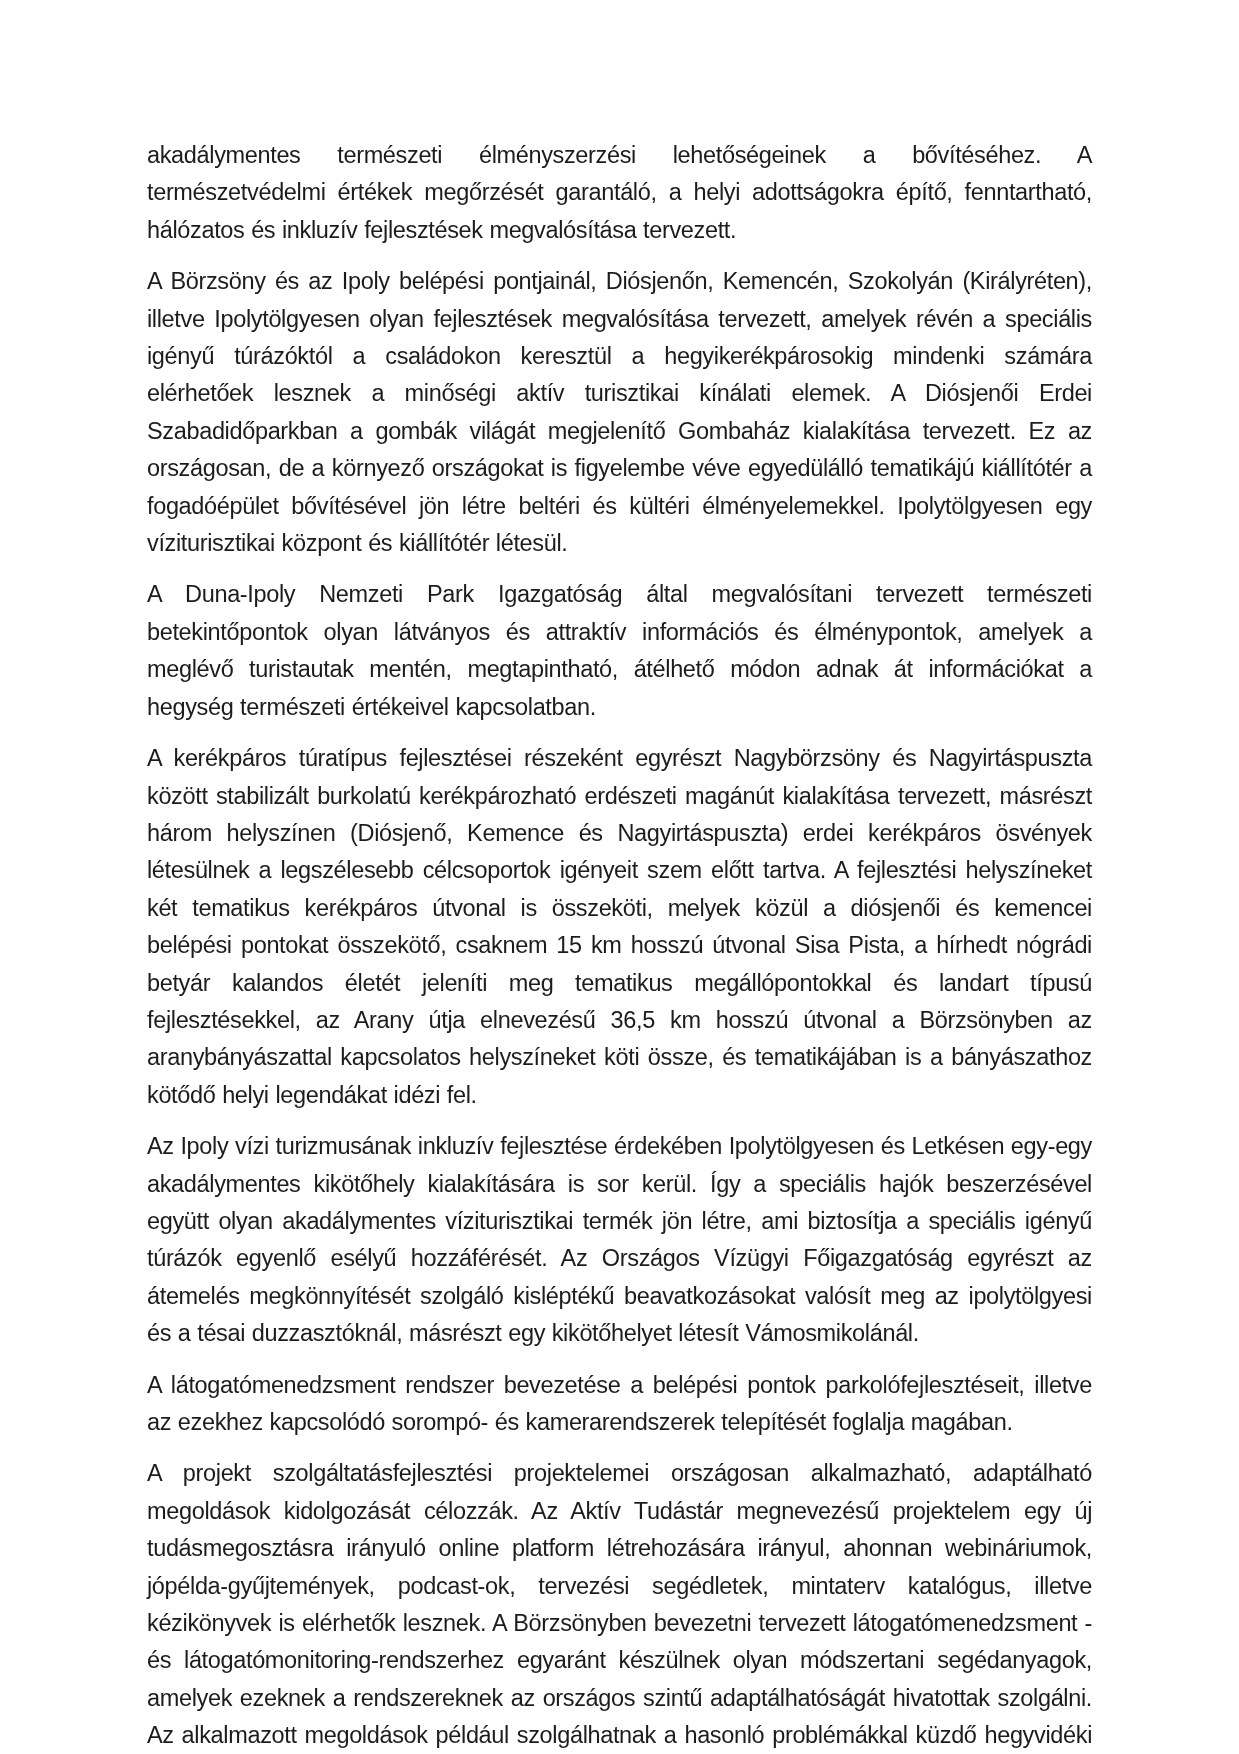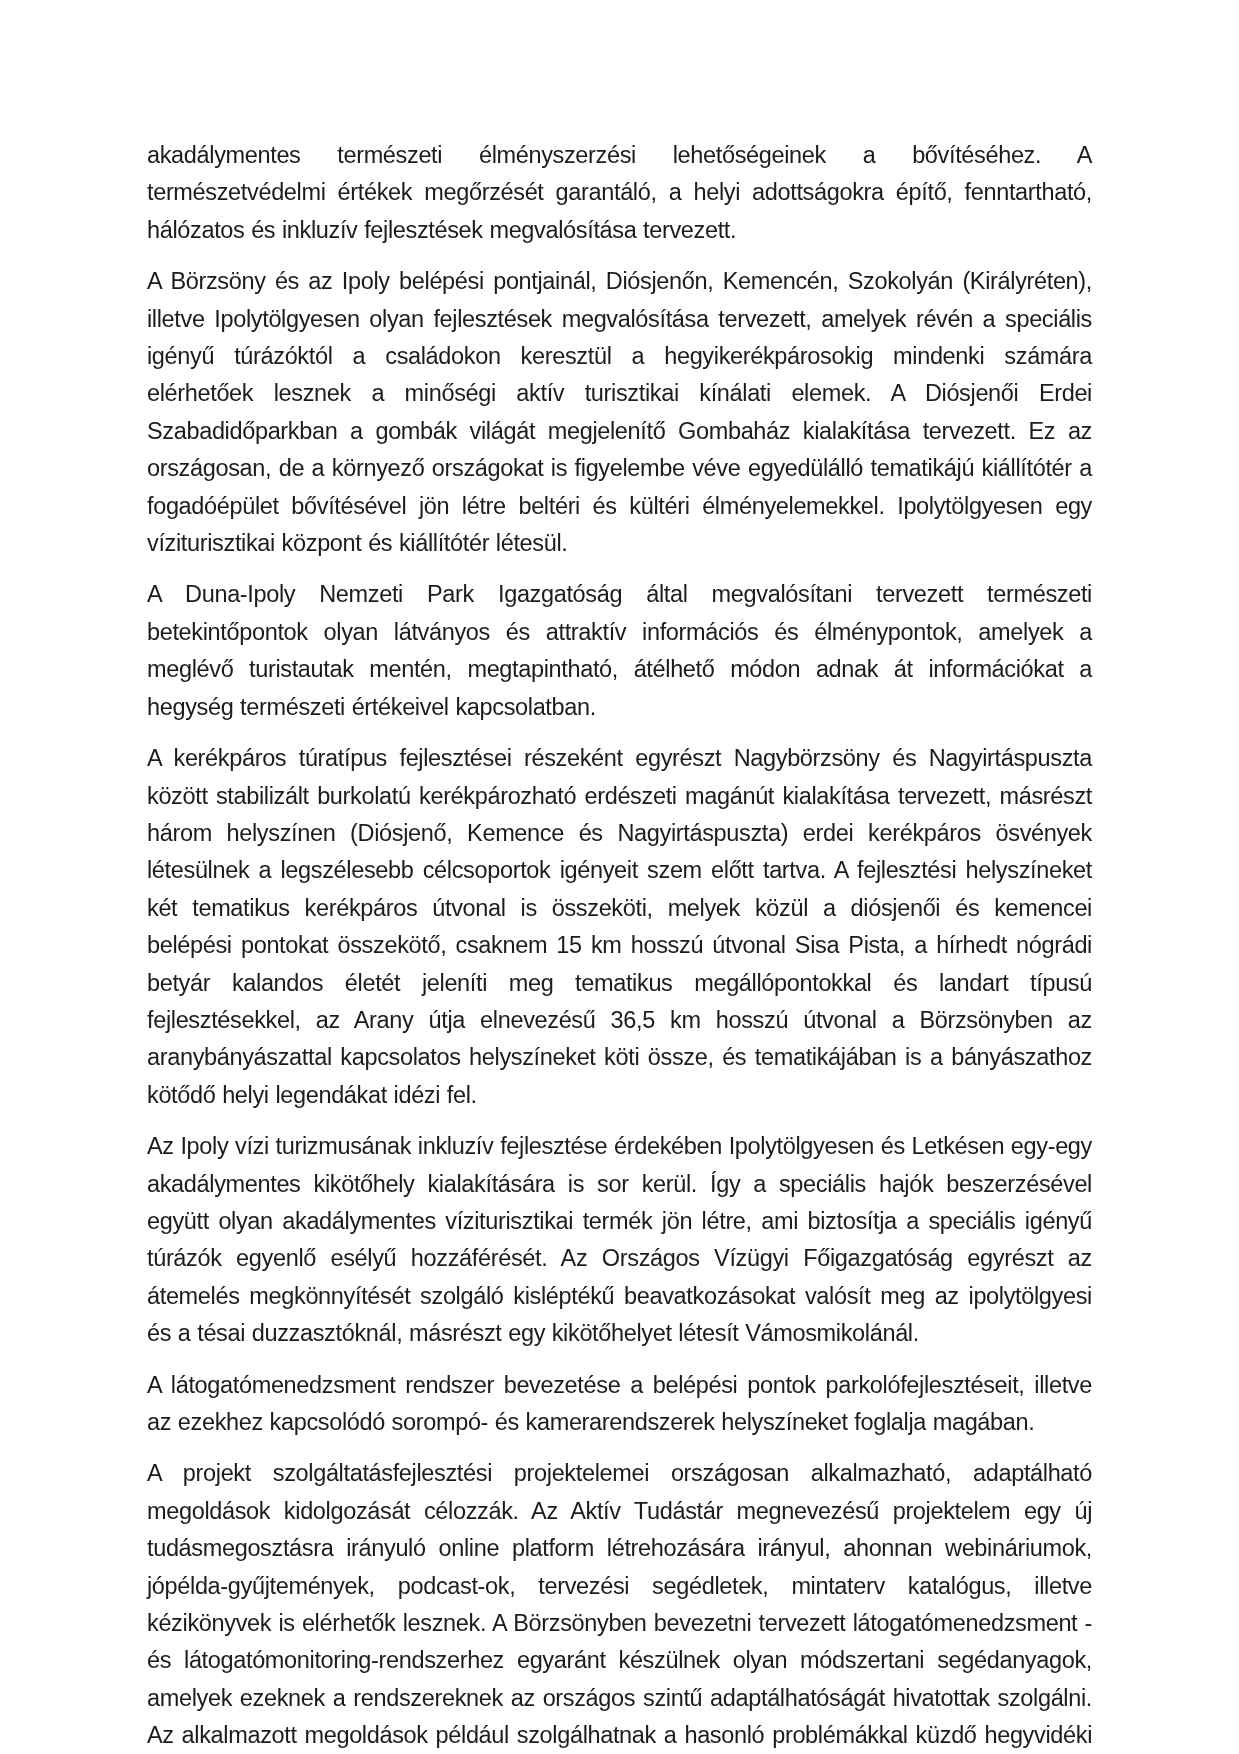--- a/index.html
+++ b/index.html
@@ -39,16 +39,16 @@
 </head>
 <body>
 
 <div class="page">
   <div class="content">
     <p class="para">akadálymentes természeti élményszerzési lehetőségeinek a bővítéséhez. A természetvédelmi értékek megőrzését garantáló, a helyi adottságokra építő, fenntartható, hálózatos és inkluzív fejlesztések megvalósítása tervezett.</p>
     <p class="para">A Börzsöny és az Ipoly belépési pontjainál, Diósjenőn, Kemencén, Szokolyán (Királyréten), illetve Ipolytölgyesen olyan fejlesztések megvalósítása tervezett, amelyek révén a speciális igényű túrázóktól a családokon keresztül a hegyikerékpárosokig mindenki számára elérhetőek lesznek a minőségi aktív turisztikai kínálati elemek. A Diósjenői Erdei Szabadidőparkban a gombák világát megjelenítő Gombaház kialakítása tervezett. Ez az országosan, de a környező országokat is figyelembe véve egyedülálló tematikájú kiállítótér a fogadóépület bővítésével jön létre beltéri és kültéri élményelemekkel. Ipolytölgyesen egy víziturisztikai központ és kiállítótér létesül.</p>
     <p class="para">A Duna-Ipoly Nemzeti Park Igazgatóság által megvalósítani tervezett természeti betekintőpontok olyan látványos és attraktív információs és élménypontok, amelyek a meglévő turistautak mentén, megtapintható, átélhető módon adnak át információkat a hegység természeti értékeivel kapcsolatban.</p>
     <p class="para">A kerékpáros túratípus fejlesztései részeként egyrészt Nagybörzsöny és Nagyirtáspuszta között stabilizált burkolatú kerékpározható erdészeti magánút kialakítása tervezett, másrészt három helyszínen (Diósjenő, Kemence és Nagyirtáspuszta) erdei kerékpáros ösvények létesülnek a legszélesebb célcsoportok igényeit szem előtt tartva. A fejlesztési helyszíneket két tematikus kerékpáros útvonal is összeköti, melyek közül a diósjenői és kemencei belépési pontokat összekötő, csaknem 15 km hosszú útvonal Sisa Pista, a hírhedt nógrádi betyár kalandos életét jeleníti meg tematikus megállópontokkal és landart típusú fejlesztésekkel, az Arany útja elnevezésű 36,5 km hosszú útvonal a Börzsönyben az aranybányászattal kapcsolatos helyszíneket köti össze, és tematikájában is a bányászathoz kötődő helyi legendákat idézi fel.</p>
     <p class="para">Az Ipoly vízi turizmusának inkluzív fejlesztése érdekében Ipolytölgyesen és Letkésen egy-egy akadálymentes kikötőhely kialakítására is sor kerül. Így a speciális hajók beszerzésével együtt olyan akadálymentes víziturisztikai termék jön létre, ami biztosítja a speciális igényű túrázók egyenlő esélyű hozzáférését. Az Országos Vízügyi Főigazgatóság egyrészt az átemelés megkönnyítését szolgáló kisléptékű beavatkozásokat valósít meg az ipolytölgyesi és a tésai duzzasztóknál, másrészt egy kikötőhelyet létesít Vámosmikolánál.</p>
-    <p class="para">A látogatómenedzsment rendszer bevezetése a belépési pontok parkolófejlesztéseit, illetve az ezekhez kapcsolódó sorompó- és kamerarendszerek helyszíneket foglalja magában.</p>
+    <p class="para">A látogatómenedzsment rendszer bevezetése a belépési pontok parkolófejlesztéseit, illetve az ezekhez kapcsolódó sorompó- és kamerarendszerek telepítését foglalja magában.</p>
     <p class="para continued">A projekt szolgáltatásfejlesztési projektelemei országosan alkalmazható, adaptálható megoldások kidolgozását célozzák. Az Aktív Tudástár megnevezésű projektelem egy új tudásmegosztásra irányuló online platform létrehozására irányul, ahonnan webináriumok, jópélda-gyűjtemények, podcast-ok, tervezési segédletek, mintaterv katalógus, illetve kézikönyvek is elérhetők lesznek. A Börzsönyben bevezetni tervezett látogatómenedzsment - és látogatómonitoring-rendszerhez egyaránt készülnek olyan módszertani segédanyagok, amelyek ezeknek a rendszereknek az országos szintű adaptálhatóságát hivatottak szolgálni. Az alkalmazott megoldások például szolgálhatnak a hasonló problémákkal küzdő hegyvidéki</p>
   </div>
 </div>
 
 </body></html>

